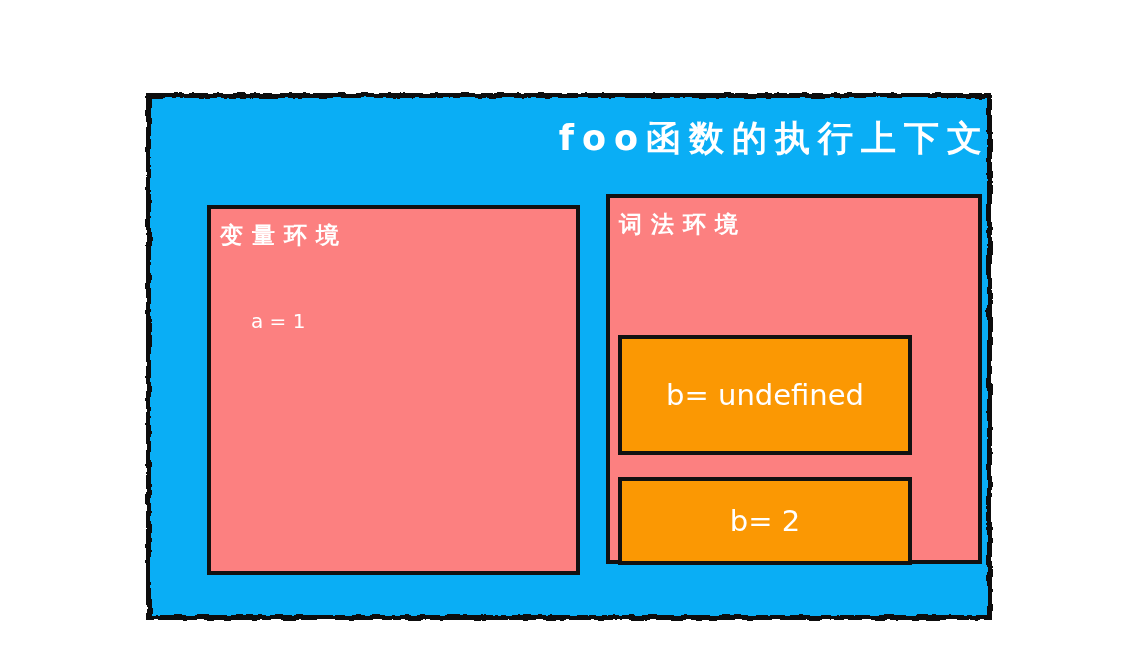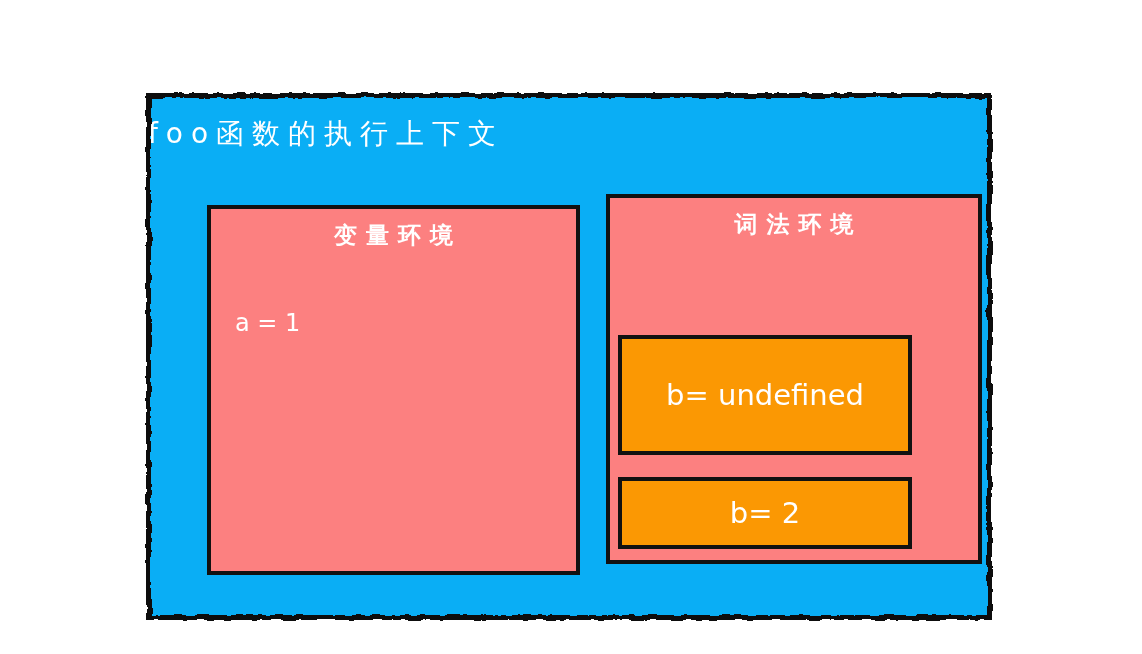--- a/index.html
+++ b/index.html
@@ -35,24 +35,24 @@
     border: 5px solid var(--border, #111111);
     filter: url(#roughen);
     pointer-events: none;
     z-index: 5;
   }
   .context-title {
     position: absolute;
     left: 148px;
     top: 115px;
     width: 842px;
-    text-align: left;
+    text-align: right;
     color: var(--text, #ffffff);
-    font-size: 28px;
-    font-weight: normal;
+    font-size: 35px;
+    font-weight: bold;
     letter-spacing: 8px;
     z-index: 2;
   }
   
   .env-box {
     position: absolute;
     box-sizing: border-box;
     background: var(--env-fill, #fc8080);
     border: 4px solid var(--border, #111111);
     z-index: 2;
@@ -67,32 +67,33 @@
     left: 606px;
     top: 194px;
     width: 376px;
     height: 370px;
   }
   .env-title {
     position: absolute;
     top: 11px;
     left: 0;
     width: 100%;
-    text-align: center;
+    text-align: left;
     color: var(--text, #ffffff);
     font-size: 23px;
     font-weight: bold;
     letter-spacing: 9px;
     text-indent: 9px; 
   }
   .var-entry {
     position: absolute;
     color: var(--text, #ffffff);
-    font-size: 24px;
+    font-size: 20px;
     white-space: nowrap;
+    margin-left: 16px;
   }
   .var-entry-0 { left: 24px; top: 100px; }
   .var-entry-1 { left: 27px; top: 185px; }
   
   .record-block {
     position: absolute;
     box-sizing: border-box;
     background: var(--block-fill, #fb9803);
     border: 4px solid var(--border, #111111);
     display: flex;
@@ -108,21 +109,21 @@
   .record-1 {
     left: 618px;
     top: 335px;
     width: 294px;
     height: 120px;
   }
   .record-2 {
     left: 618px;
     top: 477px;
     width: 294px;
-    height: 72px;
+    height: 88px;
   }
   .record-line { white-space: nowrap; }
   .svg-defs { position: absolute; width: 0; height: 0; }
 </style>
 </head>
 <body>
 
 <svg class="svg-defs" aria-hidden="true">
   <filter id="roughen" x="-5%" y="-5%" width="110%" height="110%">
     <feTurbulence type="fractalNoise" baseFrequency="0.08" numOctaves="3" result="n"></feTurbulence>

